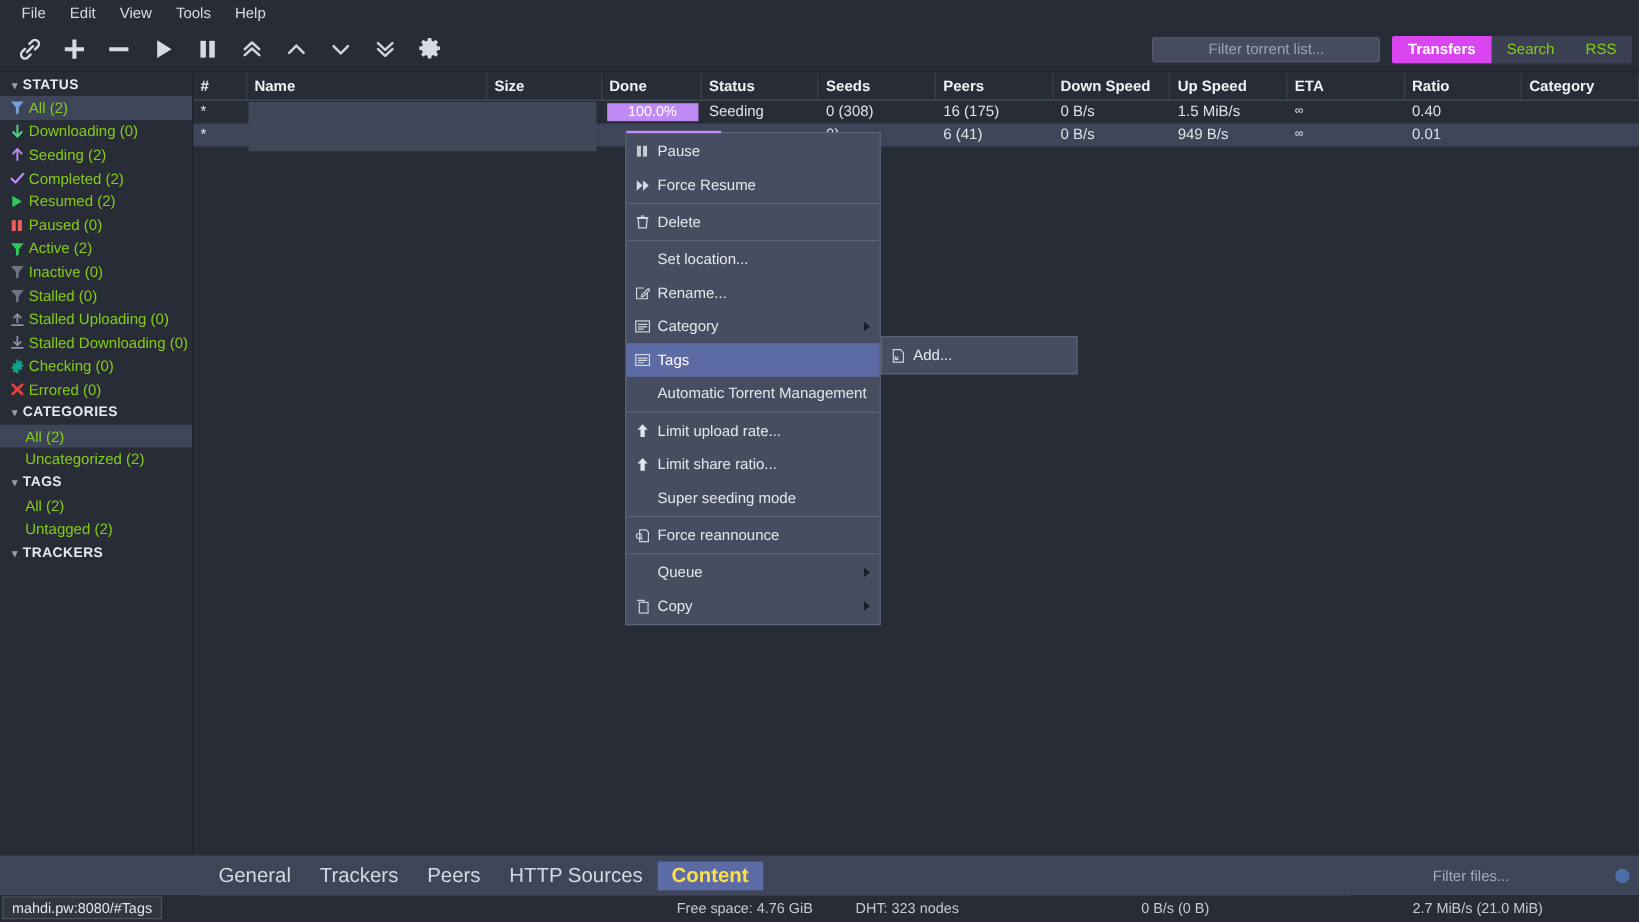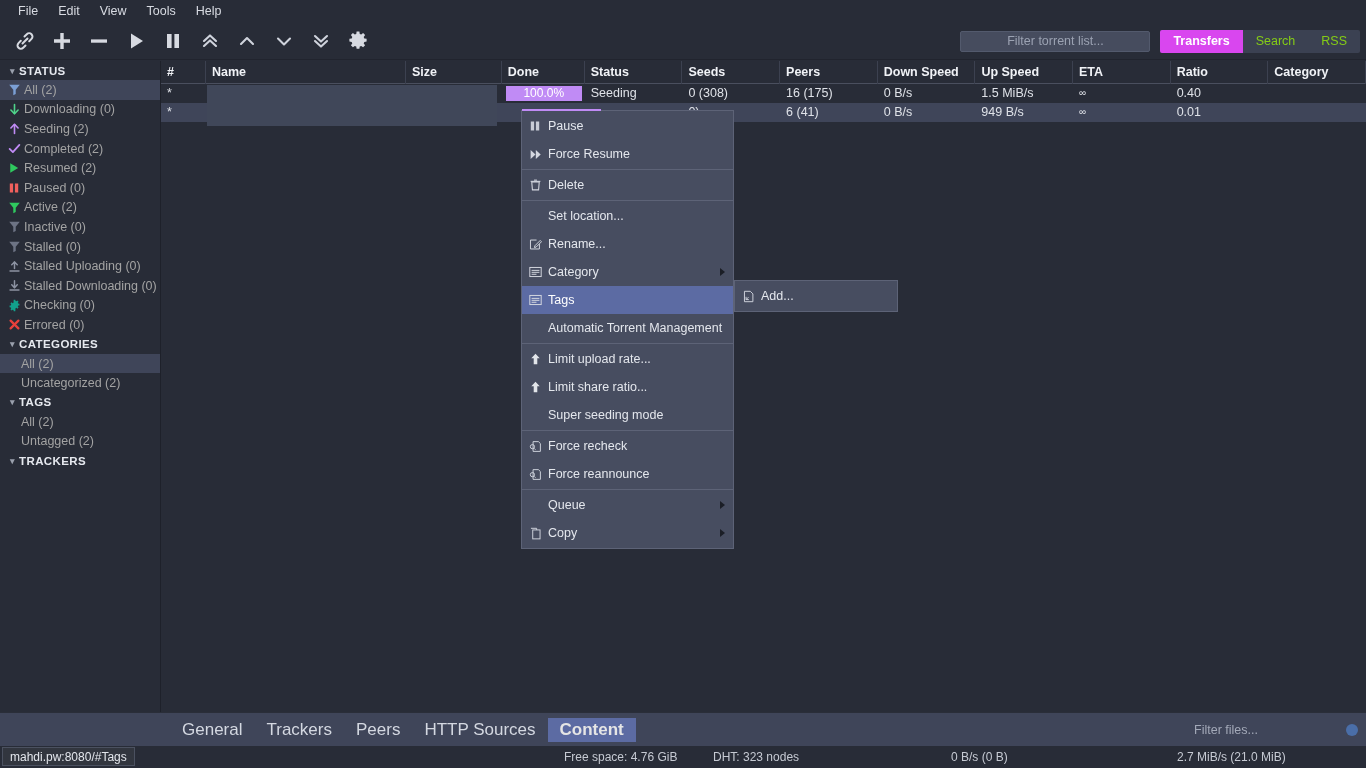--- a/index.html
+++ b/index.html
@@ -78,21 +78,21 @@
     font-size: 11.5px; font-weight: bold; color: #e6e9ef;
     letter-spacing: .4px;
     cursor: default;
   }
   .side-group .caret {
     width: 13px; display: inline-block; color: #9aa0ad; font-size: 9px; text-align: center;
   }
   .side-item {
     display: flex; align-items: center;
     height: 19.6px; padding-left: 4px;
-    font-size: 12.5px; color: #a3a3a3; cursor: default;
+    font-size: 12.5px; color: #84cc16; cursor: default;
   }
   .side-item.sel { background: #3f4559; }
   .side-item .ic { width: 20px; display: flex; align-items: center; justify-content: center; flex: 0 0 20px; }
   .side-item .ic svg { display: block; }
   .side-item .lbl { white-space: nowrap; }
   .side-item.plain .lbl { padding-left: 17px; }
 
   
   .table-area {
     position: absolute; left: 161px; top: 61px; width: 1205px; height: 651px;
@@ -150,21 +150,21 @@
     position: absolute; left: 0; top: 712px; width: 1366px; height: 34px;
     background: #3f4559;
     border-top: 1px solid #2a2e39;
     display: flex; align-items: center;
   }
   .bp-tabs { display: flex; margin-left: 170px; height: 24px; }
   .bp-tab {
     padding: 0 12px; height: 24px; line-height: 24px;
     font-size: 17px; color: #d4d8e1; cursor: default;
   }
-  .bp-tab.active { background: #5c6ba3; color: #e5e5e5; font-weight: bold; }
+  .bp-tab.active { background: #5c6ba3; color: #fde047; font-weight: bold; }
   .filter-files {
     position: absolute; right: 30px; top: 8px;
     width: 220px; height: 19px; line-height: 19px;
     background: transparent; border: none;
     color: #a3a9b8; font-size: 12.5px; text-align: center;
     outline: none;
   }
   .filter-files::placeholder { color: #a3a9b8; }
   .ff-icon {
     position: absolute; right: 8px; top: 11px;
@@ -607,30 +607,20 @@
       </div>
       <div class="ctx-sep"></div>
       <div class="ctx-item">
         <span class="cic">
           <svg width="13" height="13" viewBox="0 0 16 16" fill="none" stroke="#cfd3dc" stroke-width="1.2">
             <path d="M5 2 h6.6 l2.4 2.4 V14 H5 z"></path>
             <circle cx="4.2" cy="8.2" r="2.6"></circle>
             <path d="M6.1 10.1 L8 12"></path>
           </svg>
         </span>
-        <span class="ctext">Force recheck</span>
-      </div>
-      <div class="ctx-item">
-        <span class="cic">
-          <svg width="13" height="13" viewBox="0 0 16 16" fill="none" stroke="#cfd3dc" stroke-width="1.2">
-            <path d="M5 2 h6.6 l2.4 2.4 V14 H5 z"></path>
-            <circle cx="4.2" cy="8.2" r="2.6"></circle>
-            <path d="M6.1 10.1 L8 12"></path>
-          </svg>
-        </span>
         <span class="ctext">Force reannounce</span>
       </div>
       <div class="ctx-sep"></div>
       <div class="ctx-item">
         <span class="cic"></span>
         <span class="ctext">Queue</span>
         <span class="arrow"></span>
       </div>
       <div class="ctx-item">
         <span class="cic">

